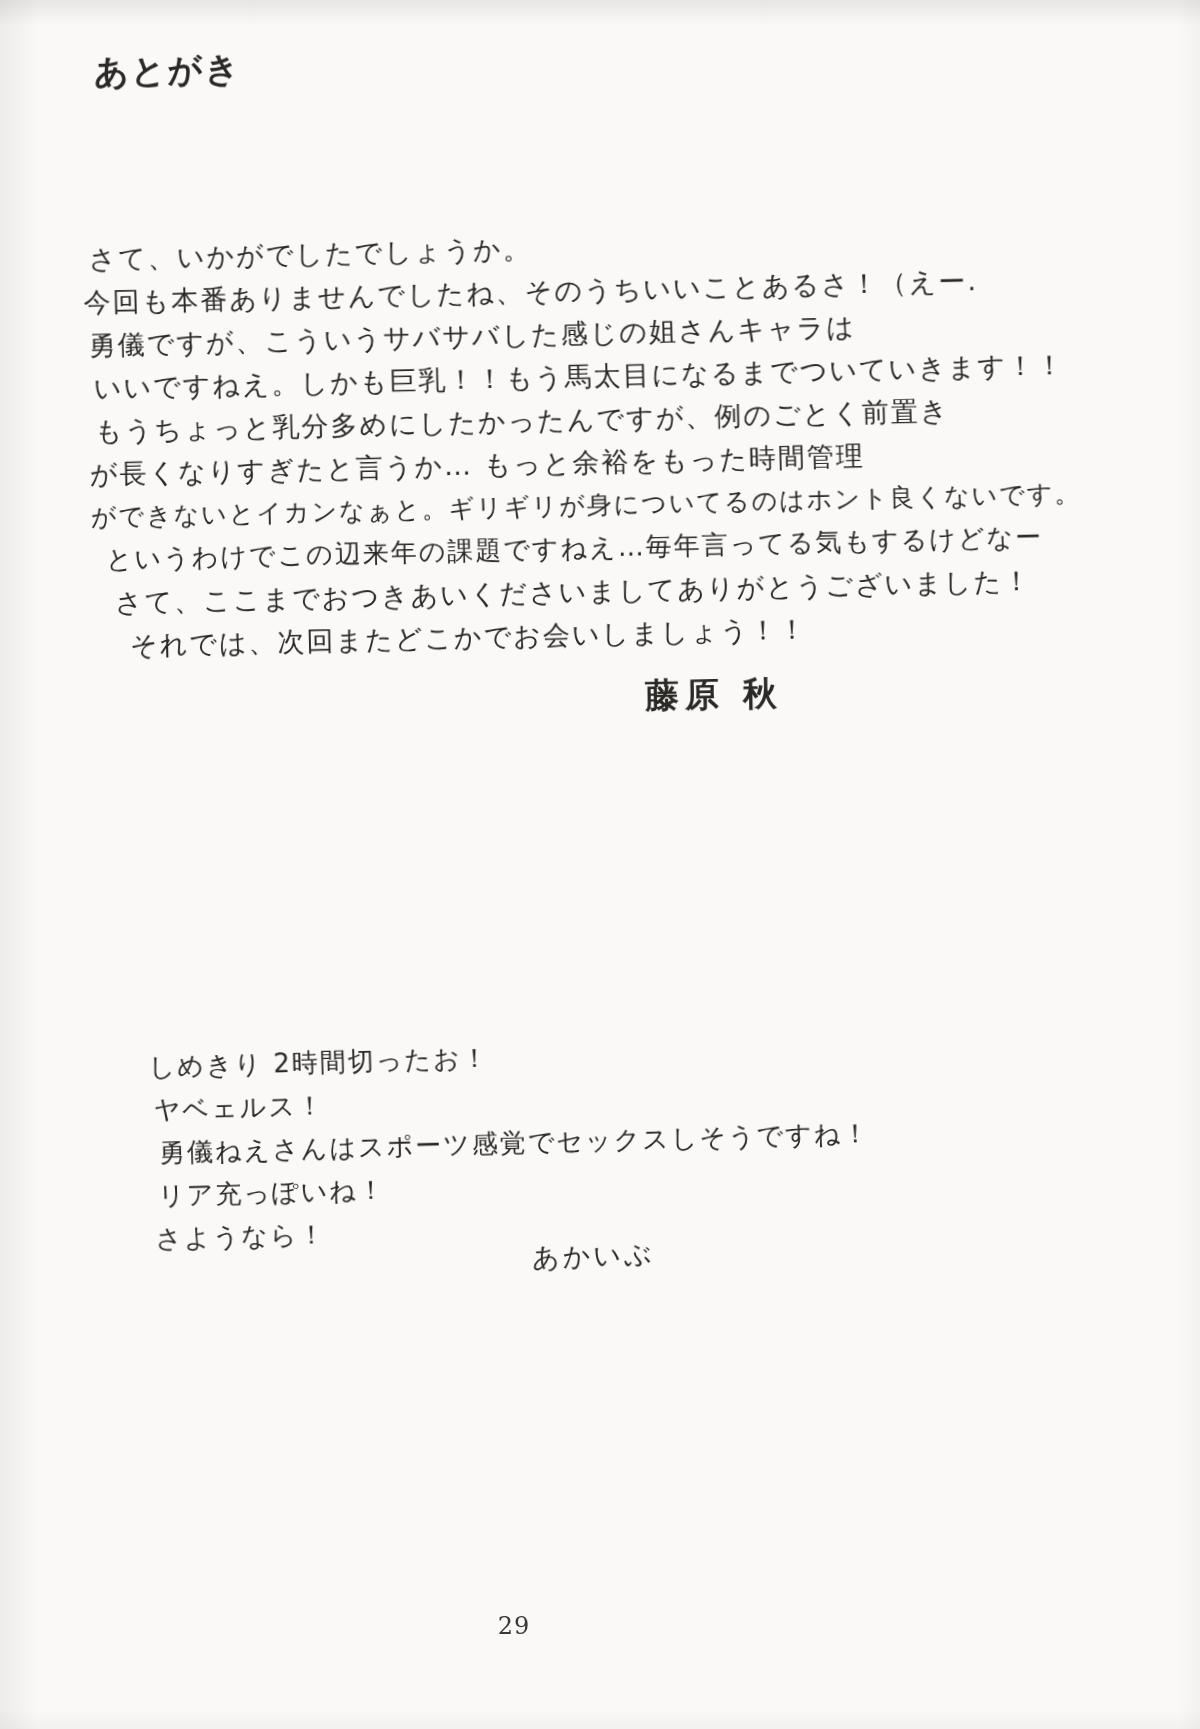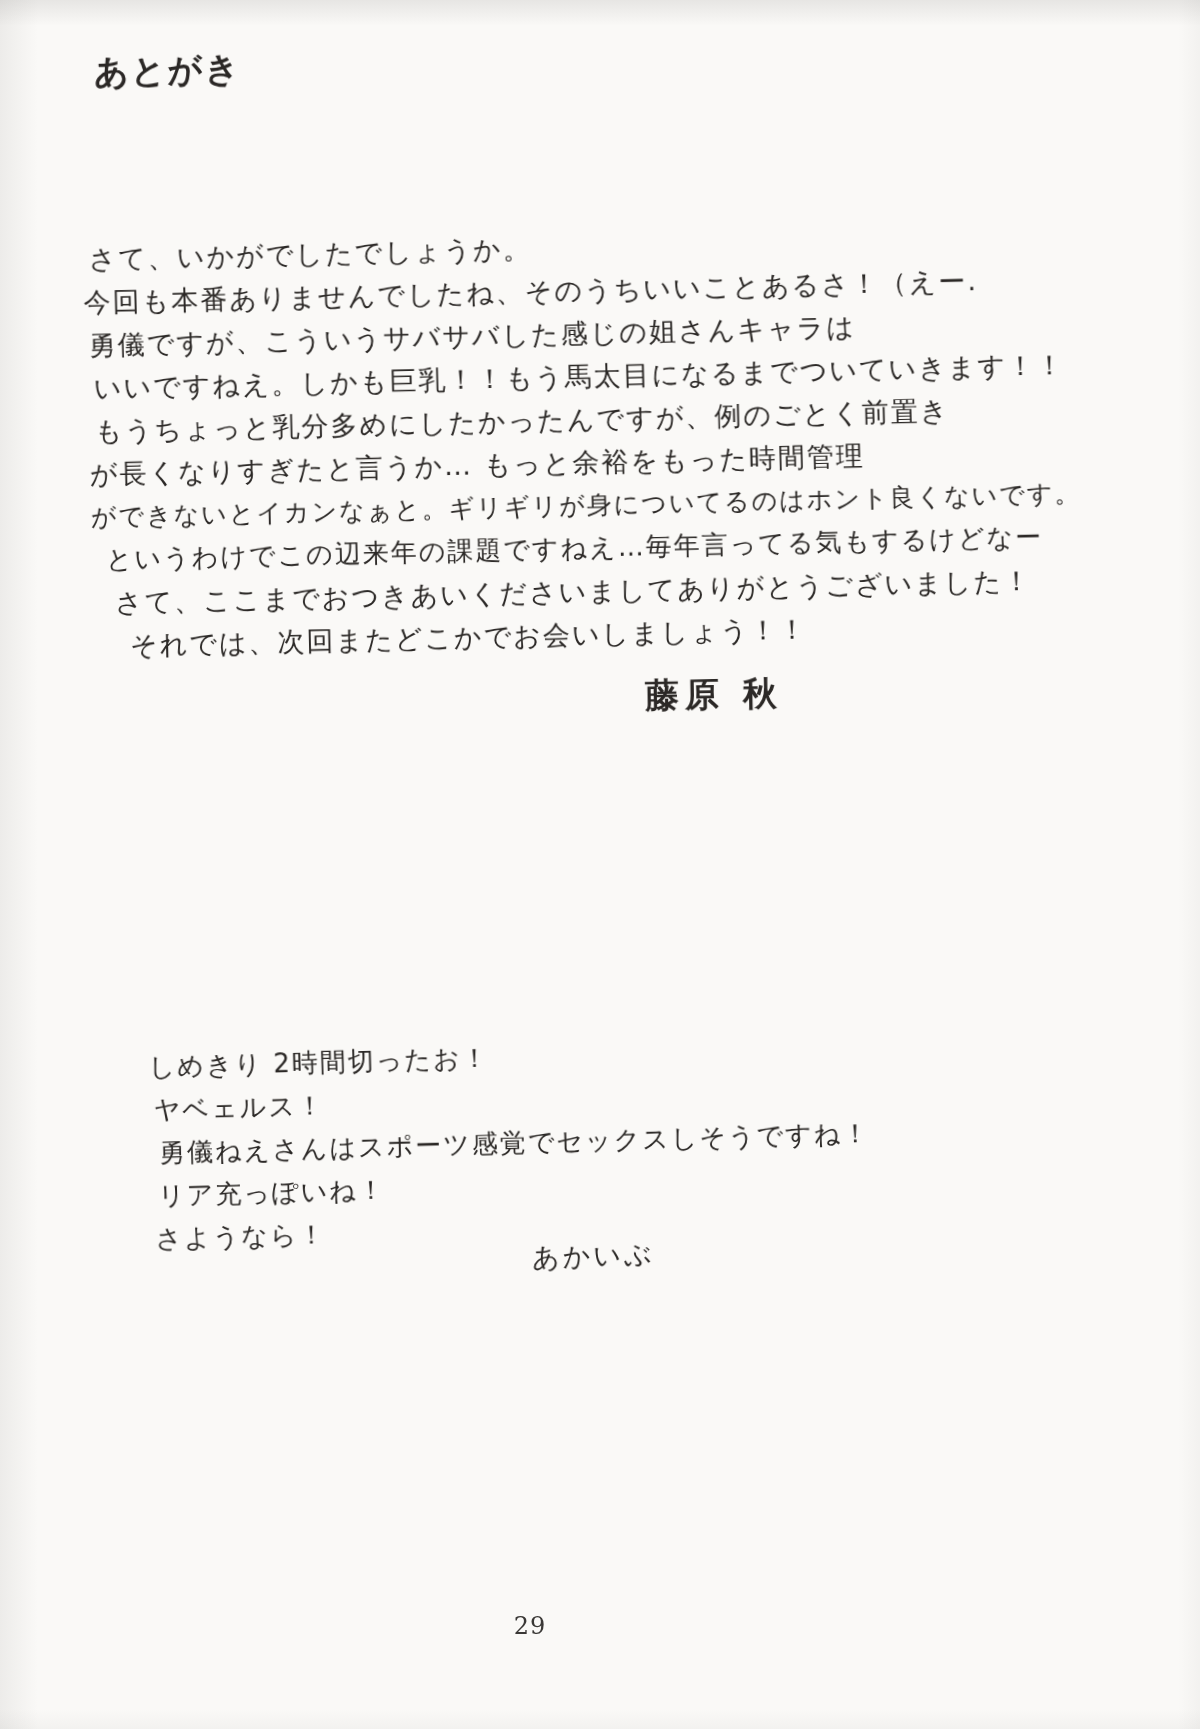--- a/index.html
+++ b/index.html
@@ -86,21 +86,21 @@
   .guest-signature {
     position: absolute;
     left: 532px;
     top: 1238px;
     font-size: 27px;
     letter-spacing: 3px;
     transform: rotate(-2deg);
   }
   .page-number {
     position: absolute;
-    left: 500px;
+    left: 484px;
     top: 1612px;
     width: 60px;
     text-align: center;
     font-family: "DejaVu Serif", serif;
     font-size: 24px;
     color: #3a3836;
     letter-spacing: 1px;
   }
 </style>
 </head>

